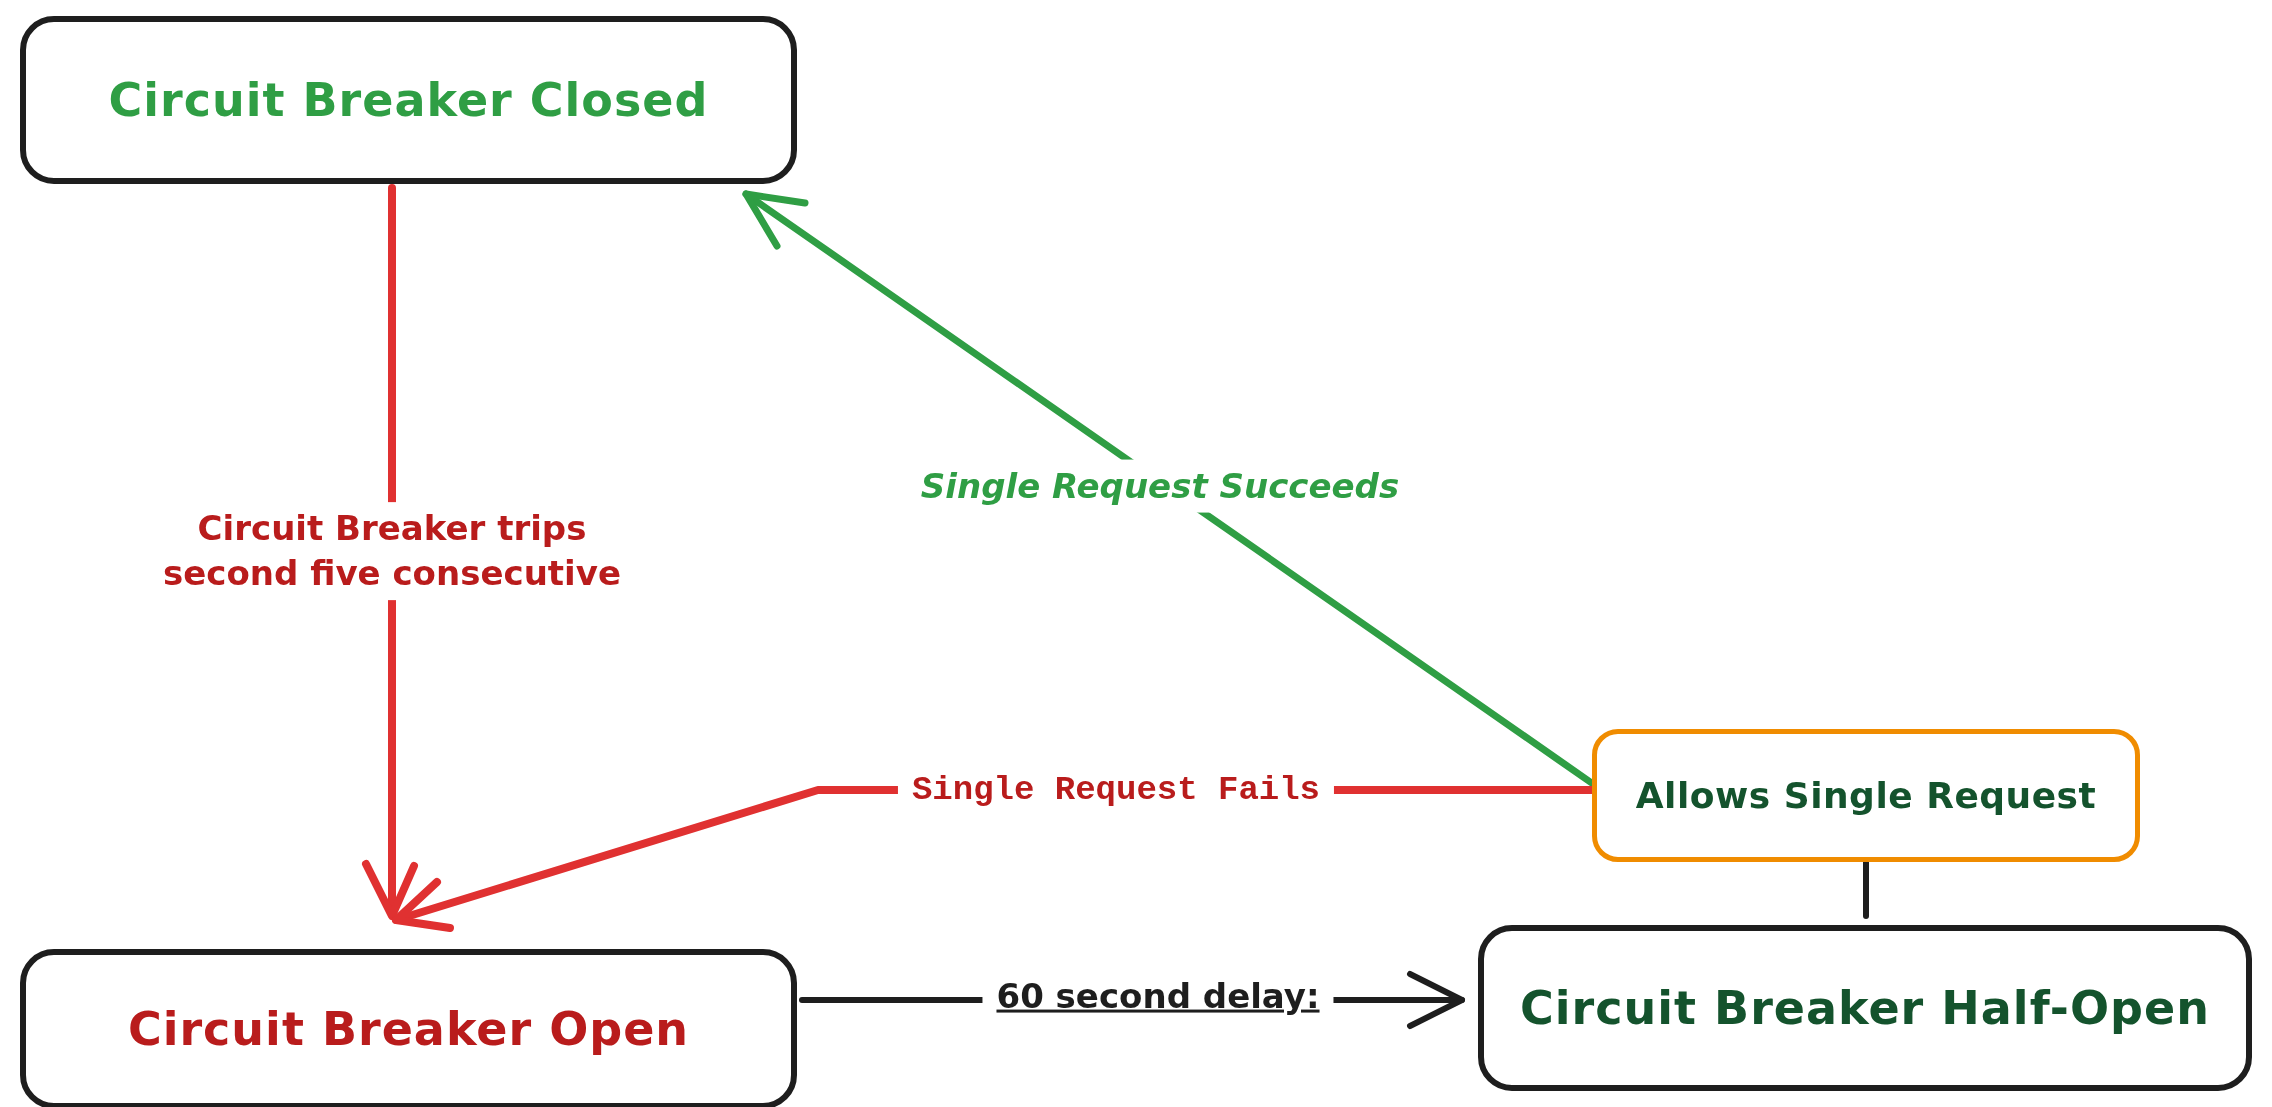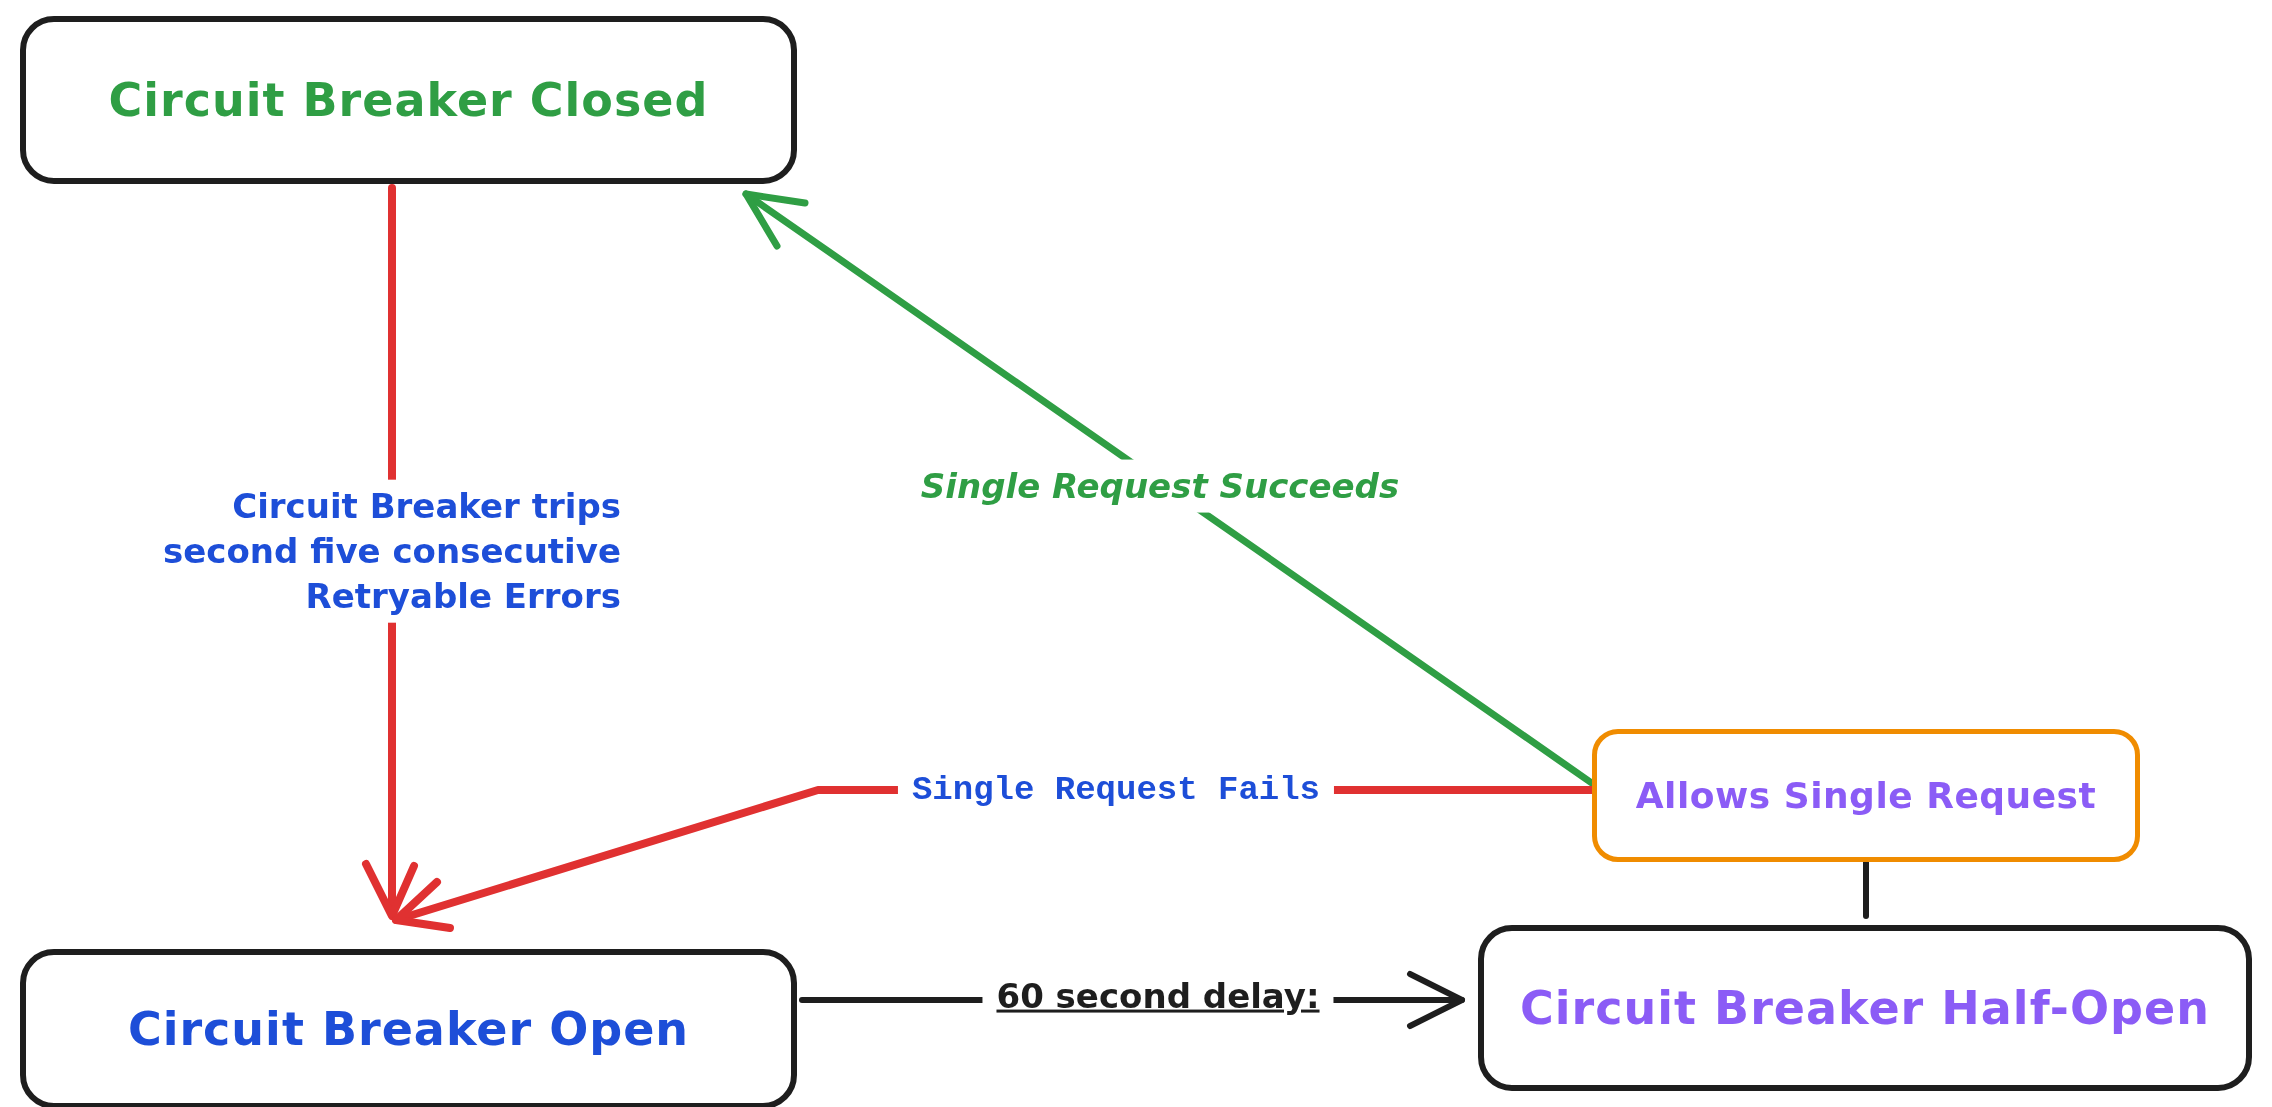--- a/index.html
+++ b/index.html
@@ -53,22 +53,22 @@
     background: #ffffff;
     text-align: center;
     font-size: 34px;
     font-weight: 600;
     line-height: 1.32;
     padding: 4px 14px;
     white-space: nowrap;
     z-index: 3;
   }
   .c-green  { color: #2f9e44; }
-  .c-red    { color: #1d4ed8; text-align: right; }
-  .c-orange { color: #8b5cf6; }
+  .c-red    { color: #b91c1c; }
+  .c-orange { color: #14532d; }
   .c-black  { color: #1e1e1e; text-decoration: underline; }
 </style>
 </head>
 <body>
 
 <div id="canvas">
 
   <svg class="wires" viewBox="0 0 2272 1107">
 
     <line x1="392" y1="188" x2="392" y2="914" stroke-width="8" stroke-linecap="round" stroke="#e03131"></line>
@@ -98,21 +98,20 @@
     <span class="node-label c-orange">Circuit Breaker Half-Open</span>
   </div>
 
   <div class="node node--orange-border" style="left:1592px; top:729px; width:548px; height:133px;">
     <span class="node-label--small c-orange">Allows Single Request</span>
   </div>
 
   <div class="edge-label c-red" style="left:392px; top:551px;">
     <div>Circuit Breaker trips</div>
     <div>second five consecutive</div>
-    <div>Retryable Errors</div>
   </div>
 
   <div class="edge-label c-green" style="left:1160px; top:486px;font-style:italic;">
     <div>Single Request Succeeds</div>
   </div>
 
   <div class="edge-label c-red" style="left:1116px; top:790px;font-family:Liberation Mono, monospace;">
     <div>Single Request Fails</div>
   </div>
 

